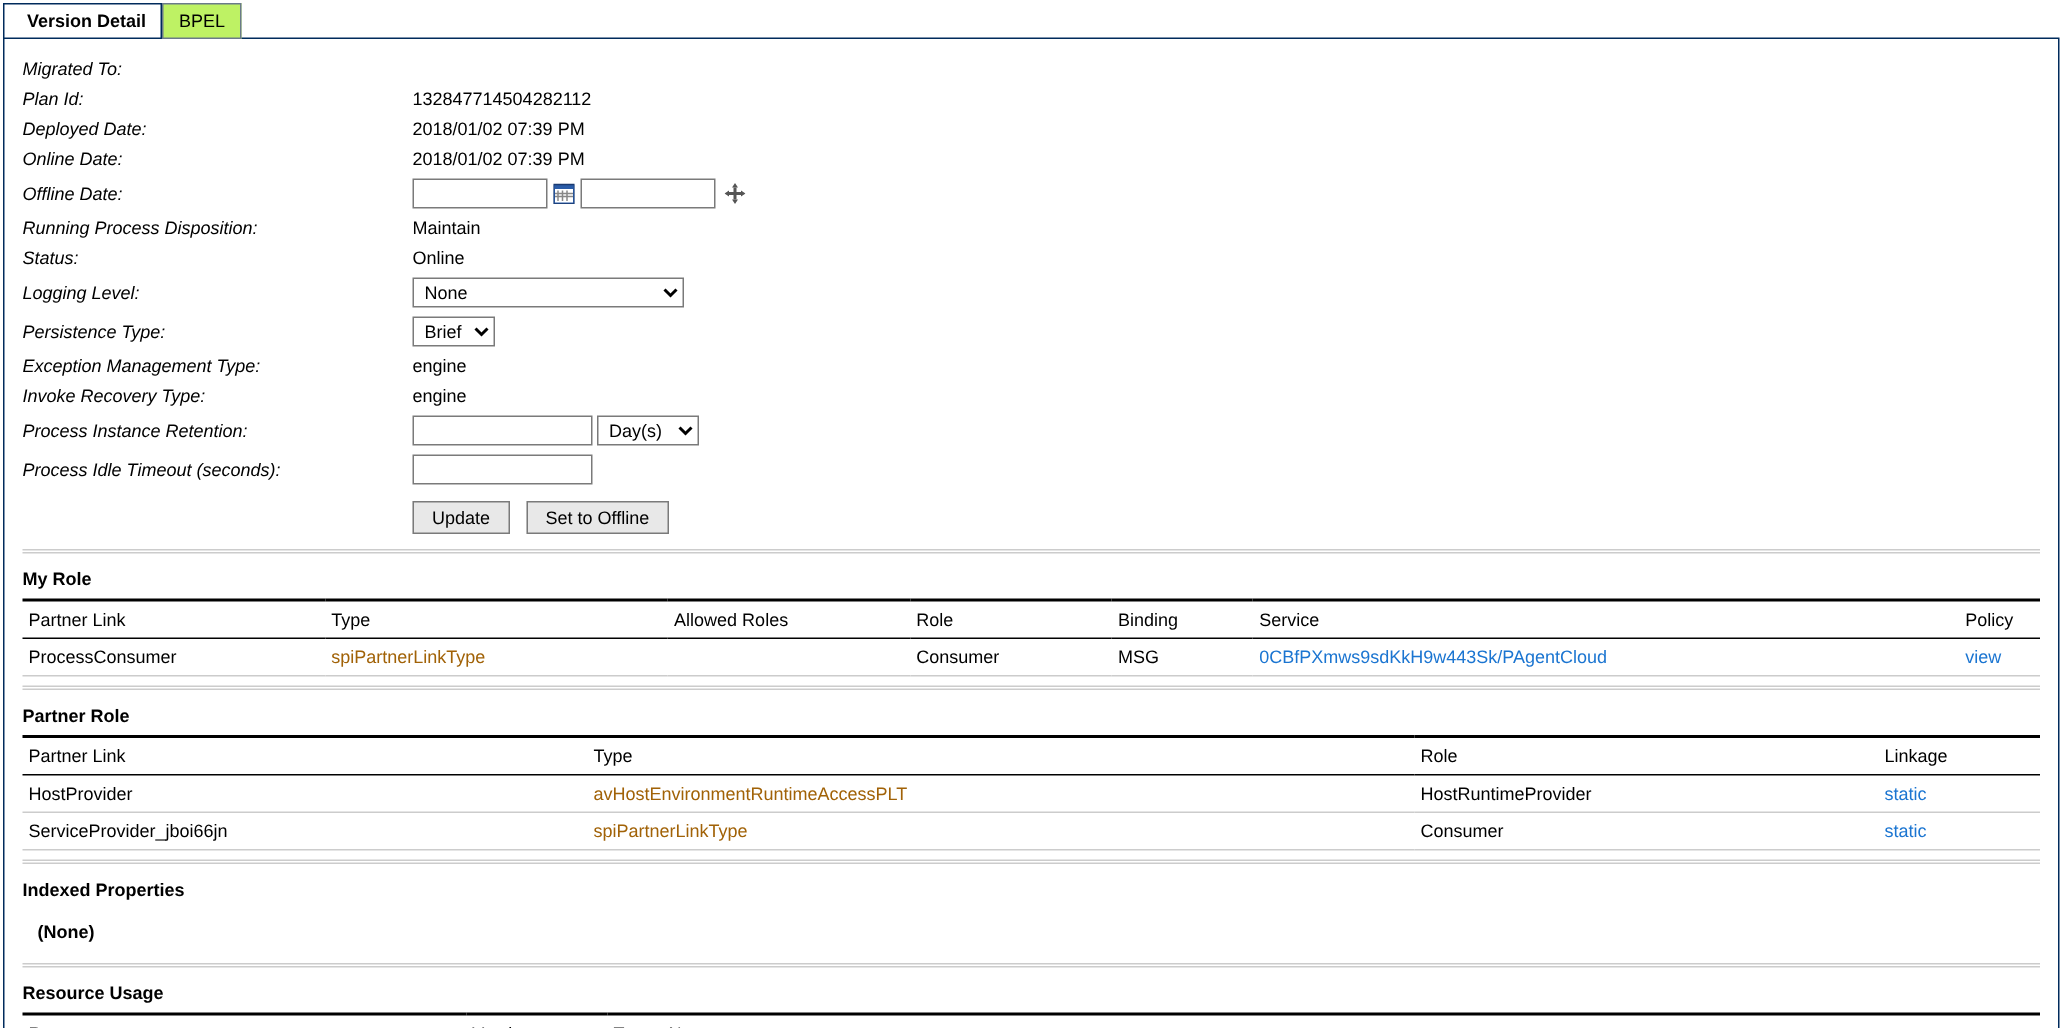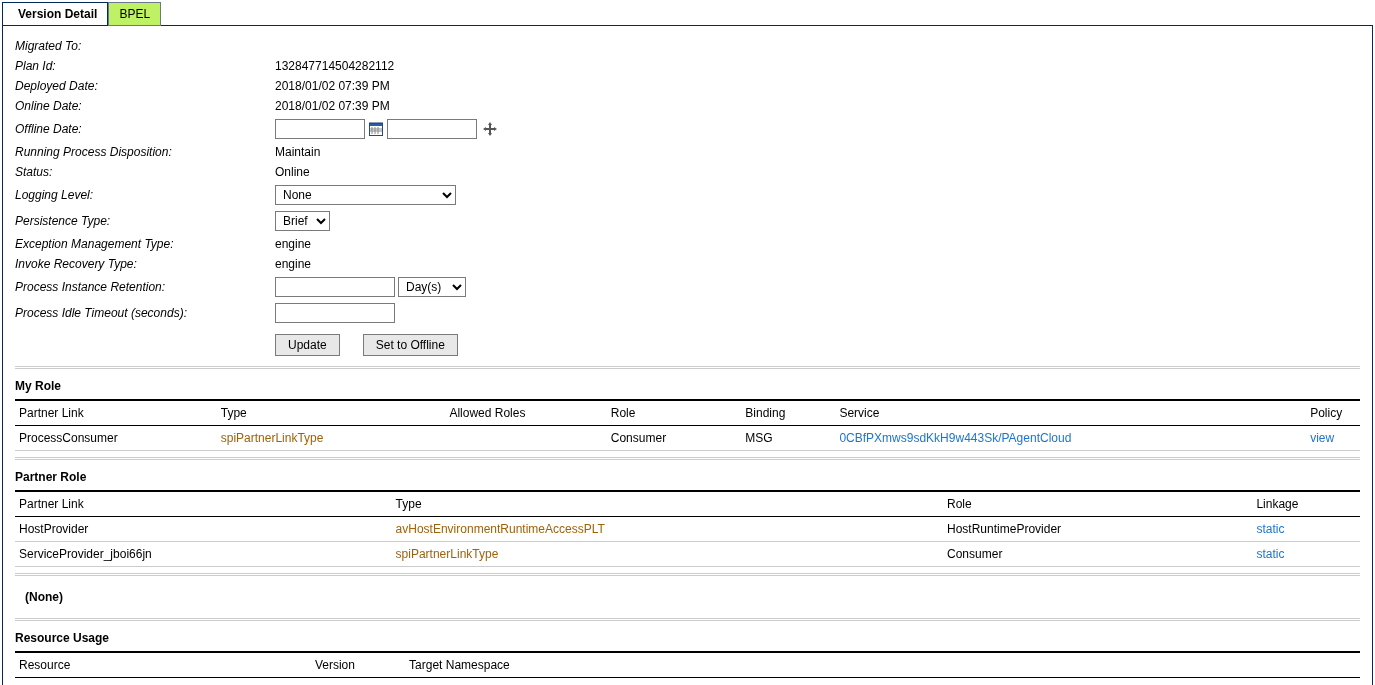--- a/index.html
+++ b/index.html
@@ -62,21 +62,21 @@
 .select-short { width: 55px; }
 .select-day { width: 68px; }
 .btn {
   font-family: inherit;
   font-size: 12px;
   border: 1px solid #7a7a7a;
   background: #e8e8e8;
   padding: 3px 12px;
   cursor: pointer;
 }
-.btn-row { margin-left: 260px; padding: 8px 0 4px 0; display: flex; gap: 23px; align-items: center; }
+.btn-row { margin-left: 260px; padding: 8px 0 4px 0; display: flex; gap: 11px; align-items: center; }
 hr.sep {
   border: none;
   border-top: 1px solid #ccc;
   border-bottom: 1px solid #ccc;
   height: 3px;
   margin: 6px 0;
 }
 .section-title { font-weight: bold; margin: 10px 0 6px 0; }
 table.data {
   width: 100%;
@@ -273,20 +273,21 @@
         <td>ServiceProvider_jboi66jn</td>
         <td class="redtext">spiPartnerLinkType</td>
         <td>Consumer</td>
         <td><span class="link">static</span></td>
       </tr>
     </tbody>
   </table>
 
   <hr class="sep">
 
+  <div class="section-title">Indexed Properties</div>
   <div class="none-row">(None)</div>
 
   <hr class="sep">
 
   <div class="section-title">Resource Usage</div>
   <table class="data">
     <colgroup>
         <col style="width:22%">
         <col style="width:7%">
         <col style="width:71%">

